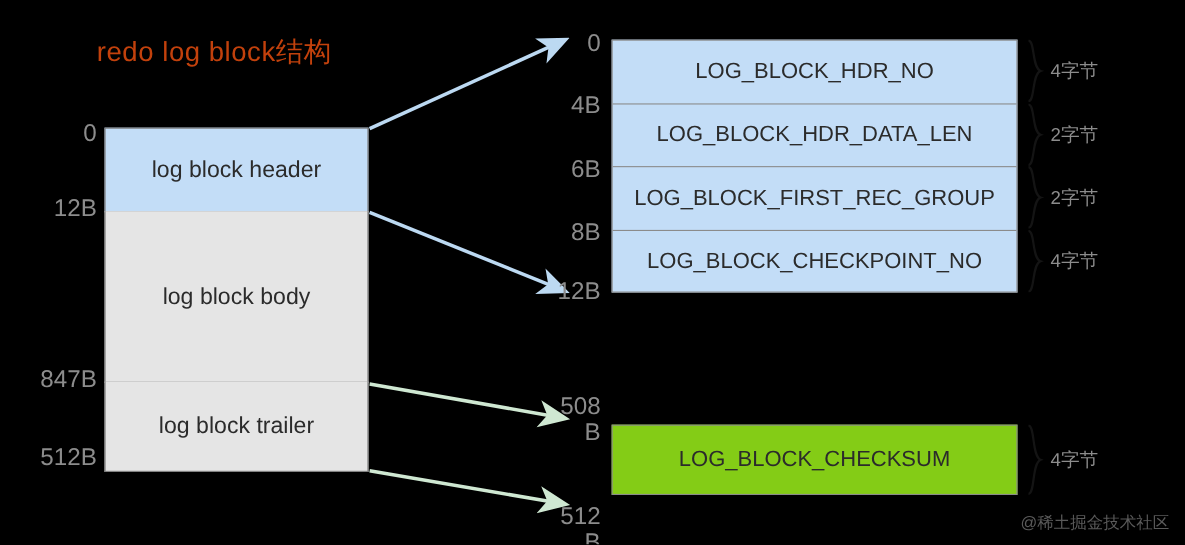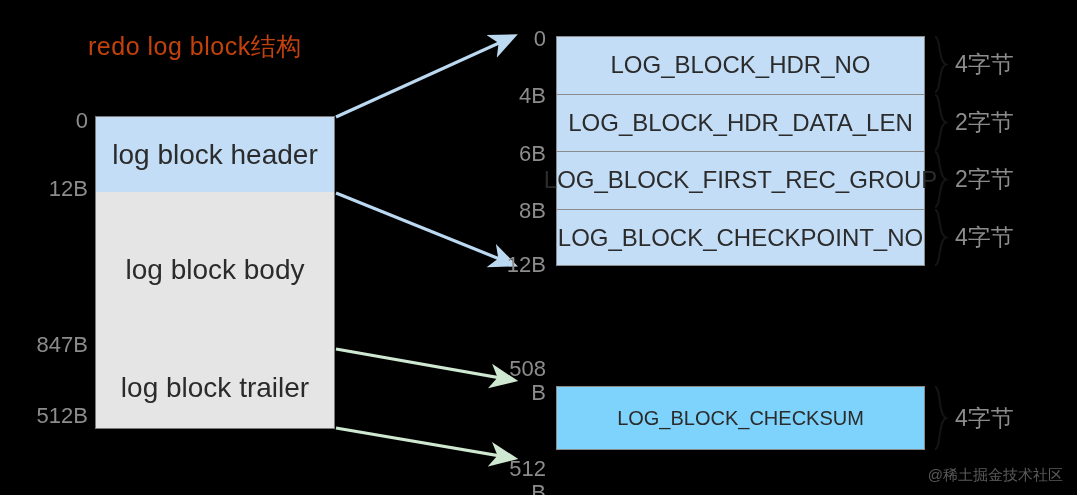--- a/index.html
+++ b/index.html
@@ -27,21 +27,21 @@
   
   .lblock{
     position:absolute;
     left:95px;
     width:240px;
     box-sizing:border-box;
     border:1.5px solid #7a7a7a;
     display:flex;
     align-items:center;
     justify-content:center;
-    font-size:28px;
+    font-size:21px;
     color:#2b2b2b;
     white-space:nowrap;
   }
   #lb-header{ top:116px; height:77px; background:#c3ddf7; }
   #lb-body  { top:192px; height:156px; background:#e5e5e5; border-top:none;}
   #lb-trailer{top:347px; height:82px; background:#e5e5e5; border-top:none;}
 
   
   .loff{
     position:absolute;
@@ -65,21 +65,21 @@
     border:1.5px solid #8b8b8b;
     background:#c3ddf7;
   }
   #rbox-header{ top:36px; height:230px; }
   .rrow{
     height:57.5px;
     box-sizing:border-box;
     display:flex;
     align-items:center;
     justify-content:center;
-    font-size:24px;
+    font-size:20px;
     color:#2b2b2b;
     border-bottom:1px solid #8b8b8b;
     white-space:nowrap;
   }
   .rrow:last-child{ border-bottom:none; }
 
   
   .roff{
     position:absolute;
     right:531px;      
@@ -97,30 +97,30 @@
   #roff-508{ top:357px; }
   #roff-512{ top:414px; }
 
   
   #rbox-checksum{
     position:absolute;
     left:556px; top:386px;
     width:369px; height:64px;
     box-sizing:border-box;
     border:1.5px solid #8b8b8b;
-    background:#7dd3fc;
+    background:#84cc16;
     display:flex;align-items:center;justify-content:center;
     font-size:20px;color:#2b2b2b;white-space:nowrap;
   }
 
   
   .bracewrap{ position:absolute; display:flex; align-items:center; }
   .brace{ display:block; }
   .bytelbl{
-    font-size:23px;
+    font-size:17px;
     color:#8c8c8c;
     margin-left:6px;
     white-space:nowrap;
   }
 
   .watermark{
     position:absolute;
     right:14px; bottom:10px;
     font-size:15px;
     color:#5a5a5a;

